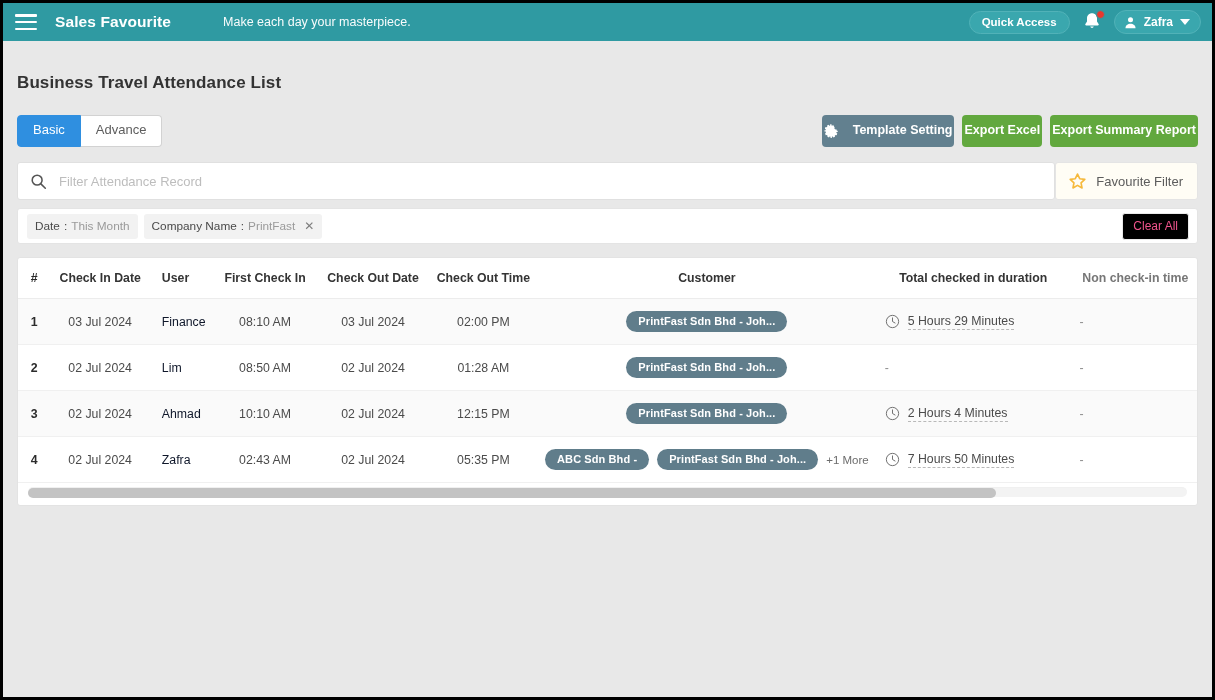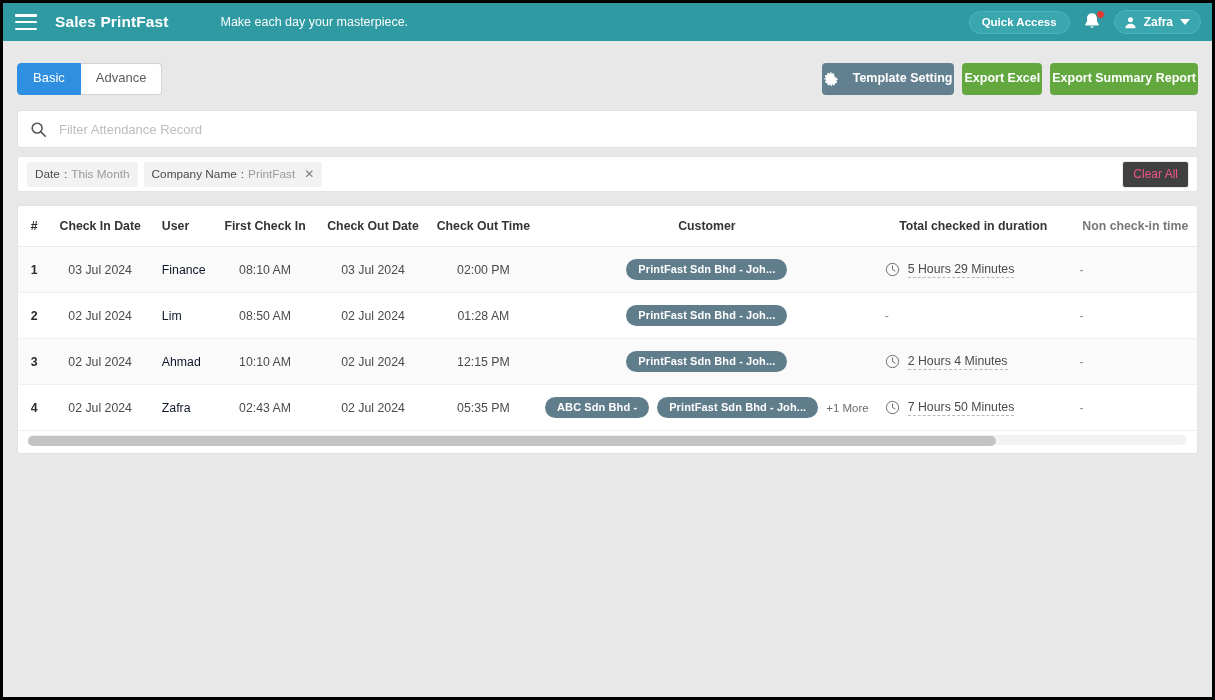--- a/index.html
+++ b/index.html
@@ -184,21 +184,21 @@
     white-space: nowrap;
   }
   .fchip .val { color: #9a9a9a; }
   .fchip .xmark {
     color: #7d7d7d; font-size: 12px; margin-left: 5px;
     cursor: pointer; line-height: 1;
   }
   .clear-all {
     margin-left: auto;
     border: 1px solid #eaeaea;
-    background: #404040;
+    background: #000000;
     color: #f0548c;
     font-size: 12px;
     padding: 5px 10px 6px;
     border-radius: 3px;
     cursor: pointer;
     white-space: nowrap;
   }
 
   
   .table-card {
@@ -289,21 +289,21 @@
 <body>
 
 <div id="app">
 
   <div class="topbar">
     <div class="hamburger">
       <span></span>
         <span></span>
         <span></span>
     </div>
-    <div class="brand">Sales PrintFast</div>
+    <div class="brand">Sales Favourite</div>
     <div class="tagline">Make each day your masterpiece.</div>
 
     <div class="topright">
       <div class="quick-access">Quick Access</div>
 
       <div class="bell-wrap">
         <svg width="20" height="21" viewBox="0 0 20 21" aria-hidden="true">
           <path d="M10 2.2c-2.9 0-5 2.2-5 5.1v3.3L3.4 13c-.4.6 0 1.4.8 1.4h11.6c.8 0 1.2-.8.8-1.4L15 10.6V7.3c0-2.9-2.1-5.1-5-5.1z" fill="#ffffff"></path>
           <path d="M8.2 15.6a1.9 1.9 0 0 0 3.6 0z" fill="#ffffff"></path>
         </svg>
@@ -316,20 +316,21 @@
           <path d="M1.8 15c0-3.4 2.8-5.4 6.2-5.4s6.2 2 6.2 5.4z" fill="#ffffff"></path>
         </svg>
         <span class="uname">Zafra</span>
         <span class="caret"></span>
       </div>
     </div>
   </div>
 
   <div class="page">
 
+    <div class="page-title">Business Travel Attendance List</div>
 
     <div class="toolbar-row">
       <div class="seg-group">
         <div class="seg first active">Basic</div>
         <div class="seg last">Advance</div>
       </div>
 
       <div class="tb-right">
         <div class="btn btn-template">
           <svg width="15" height="15" viewBox="0 0 20 20" aria-hidden="true">
@@ -343,20 +344,26 @@
       </div>
     </div>
 
     <div class="search-row">
       <div class="search-box">
         <svg width="17" height="17" viewBox="0 0 20 20" aria-hidden="true">
           <circle cx="8.4" cy="8.4" r="5.8" fill="none" stroke="#555" stroke-width="1.8"></circle>
           <line x1="12.8" y1="12.8" x2="18" y2="18" stroke="#555" stroke-width="1.8" stroke-linecap="round"></line>
         </svg>
         <input type="text" placeholder="Filter Attendance Record" style="">
+      </div>
+      <div class="fav-filter">
+        <svg width="19" height="19" viewBox="0 0 24 24" aria-hidden="true">
+          <path d="M12 2.6l2.8 5.9 6.4.8-4.7 4.4 1.2 6.4L12 16.9l-5.7 3.2 1.2-6.4-4.7-4.4 6.4-.8z" fill="none" stroke="#f6b93b" stroke-width="2.1" stroke-linejoin="round"></path>
+        </svg>
+        <span>Favourite Filter</span>
       </div>
     </div>
 
     <div class="chip-row">
       <div class="fchip">
         <span>Date</span>
         <span>:</span>
         <span class="val">This Month</span>
       </div>
       <div class="fchip">

